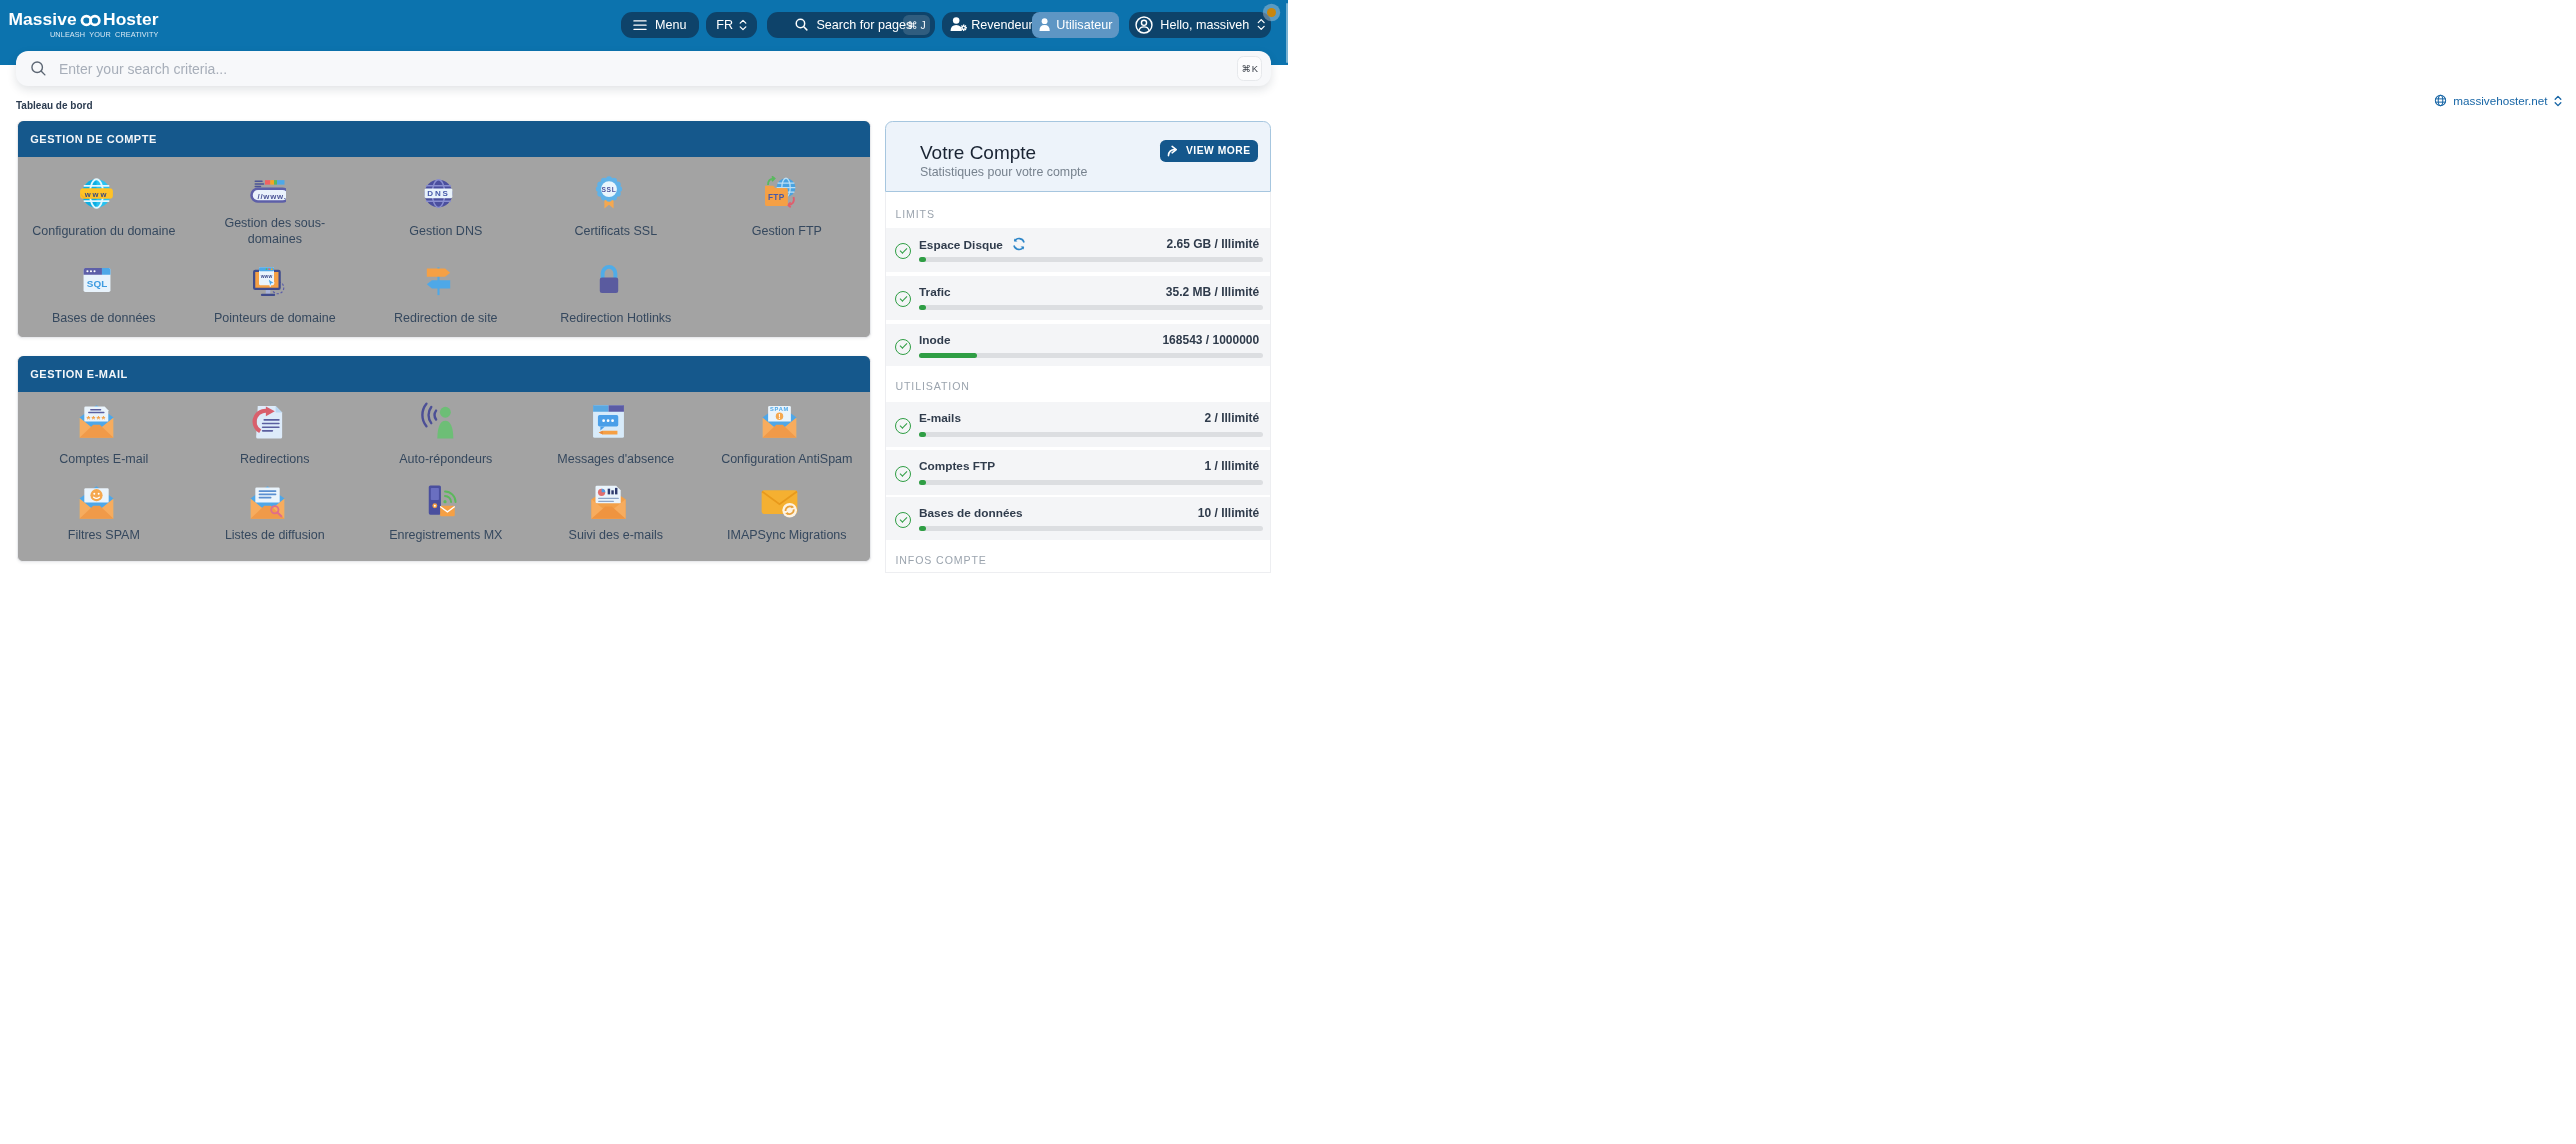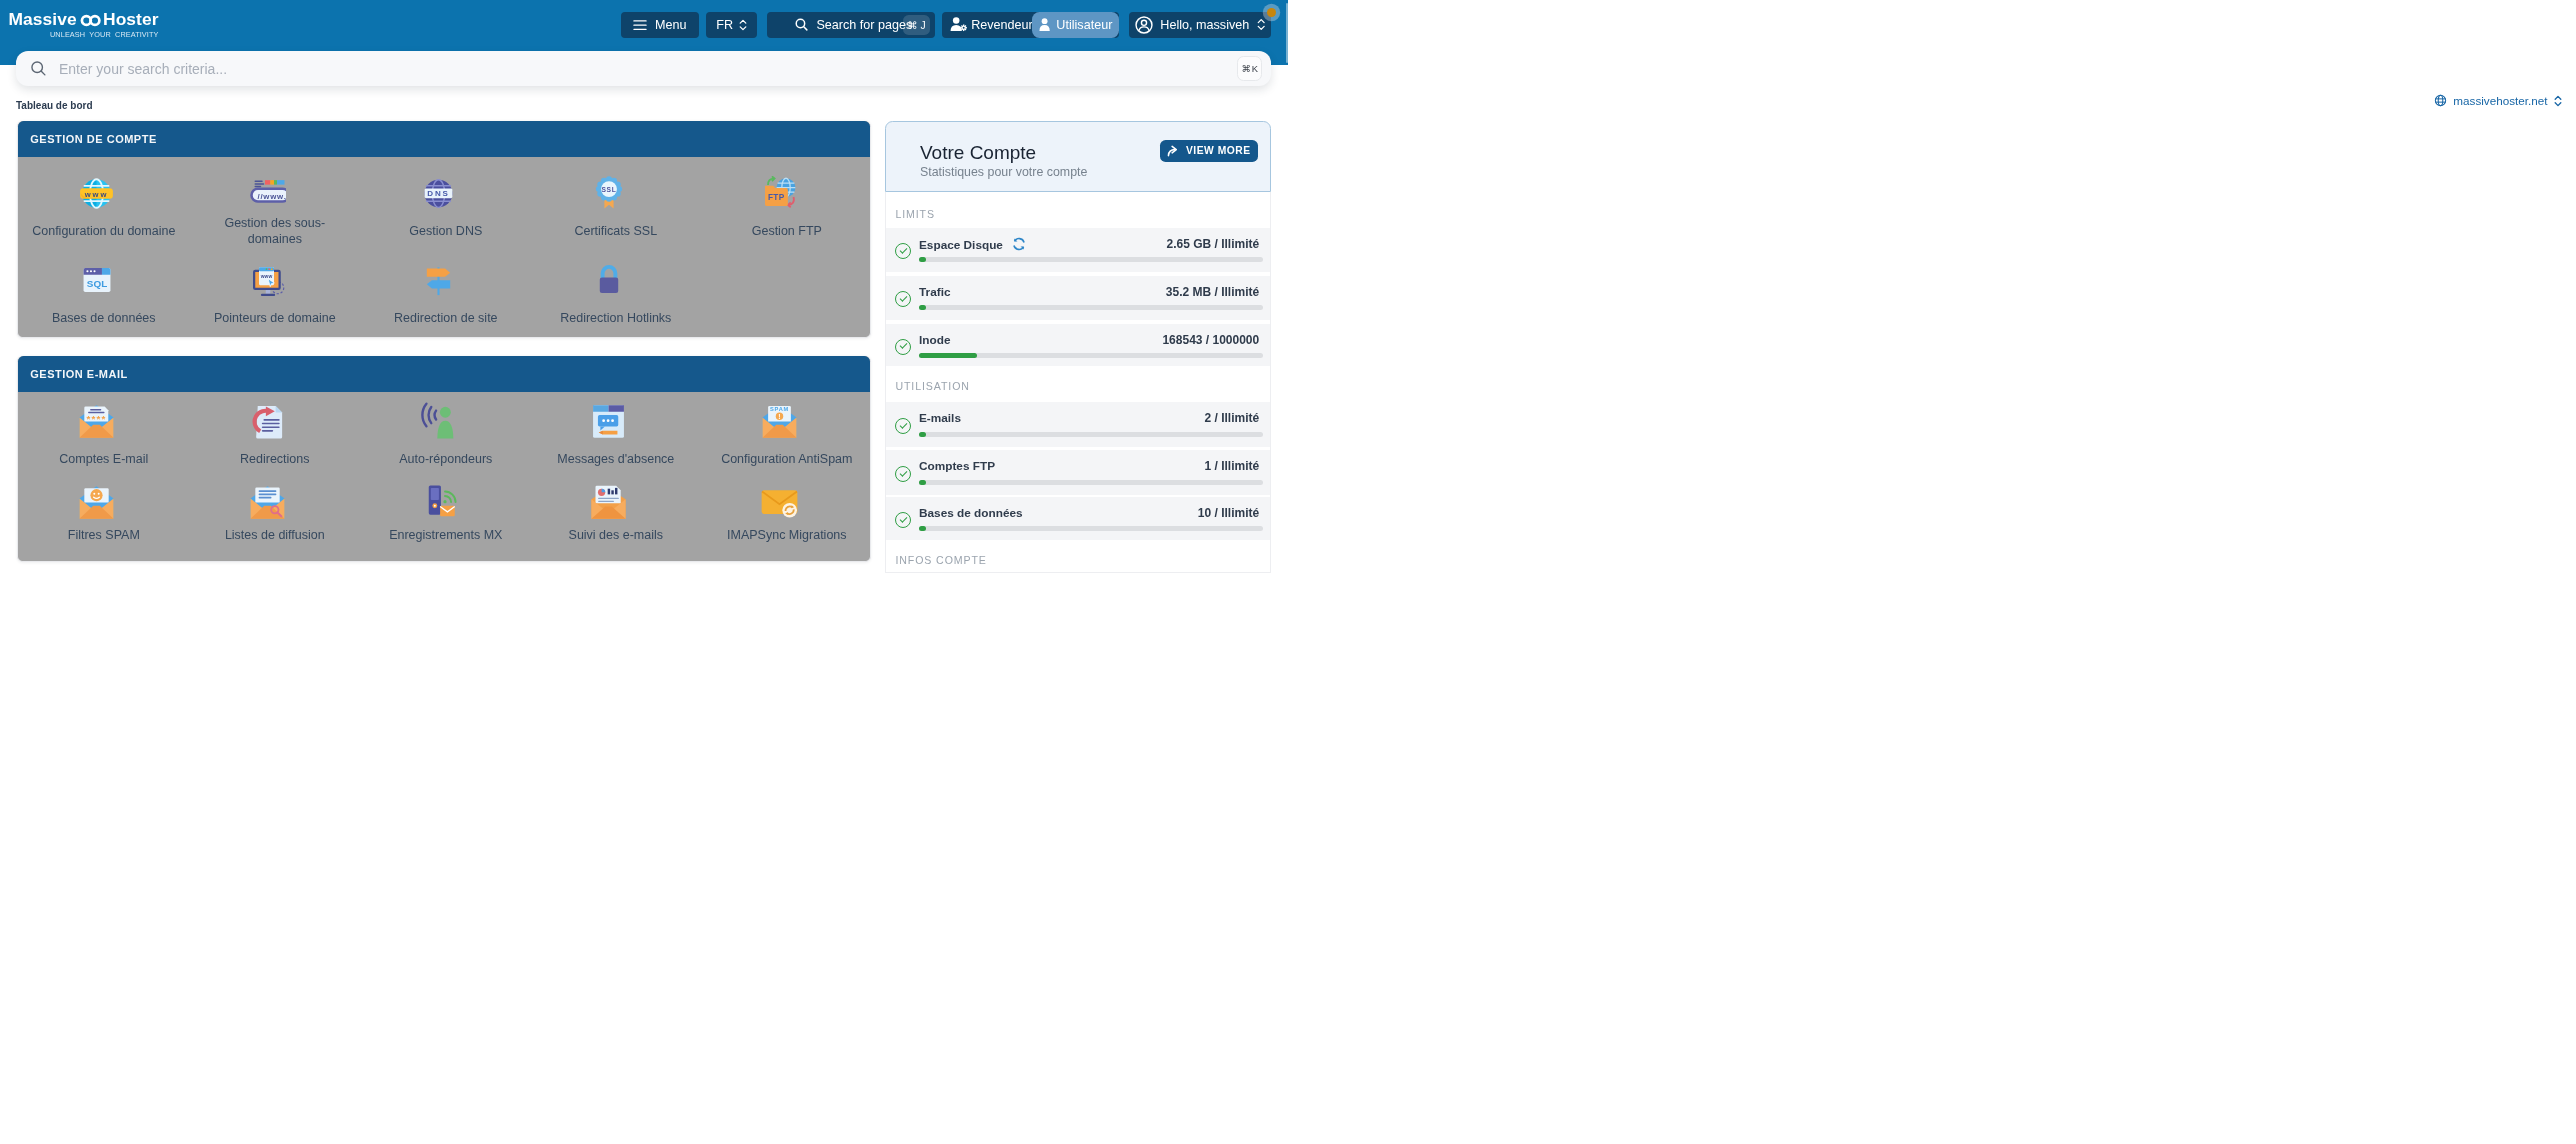--- a/index.html
+++ b/index.html
@@ -3,21 +3,21 @@
 <meta charset="utf-8">
 <style>
 * { margin:0; padding:0; box-sizing:border-box; }
 svg { flex:none; }
 html,body { width:1288px; height:572px; overflow:hidden; background:#fff;
   font-family:"Liberation Sans", sans-serif; }
 
 #nav { position:absolute; left:0; top:0; width:1288px; height:65px; background:#0C73AE; }
 #logo { position:absolute; left:8.4px; top:9.4px; color:#fff; font-size:17.4px; font-weight:700; letter-spacing:0.1px; display:flex; align-items:center; }
 #tagline { position:absolute; left:50px; top:29.5px; color:#d9e9f4; font-size:7.3px; letter-spacing:0.1px; font-weight:500; }
-.nbtn { position:absolute; top:11.7px; height:26px; background:#0E436A; border-radius:4px; color:#fff; font-size:12.6px; font-weight:500; display:flex; align-items:center; justify-content:center; gap:7.5px; white-space:nowrap; }
+.nbtn { position:absolute; top:11.7px; height:26px; background:#0E436A; border-radius:11px; color:#fff; font-size:12.6px; font-weight:500; display:flex; align-items:center; justify-content:center; gap:7.5px; white-space:nowrap; }
 #b-menu    { left:621px; width:78px; }
 #b-fr      { left:706px;  width:51px; gap:5.6px;}
 #b-search  { left:767px; width:168px; justify-content:flex-start; padding-left:28px; font-size:12.6px; gap:8.4px; }
 #b-group   { left:942px; width:177px; background:#0E436A; justify-content:flex-start; padding-left:7.5px; gap:3.7px; font-size:12.6px; }
 #b-user    { position:absolute; right:0; top:0; width:87px; height:26px; background:#5E96C4; border-radius:7.5px; display:flex; align-items:center; justify-content:center; gap:6.5px; }
 #b-hello   { left:1129px; width:142px; gap:7.5px;}
 #kbd-j { position:absolute; right:4.7px; top:3.3px; background:rgba(255,255,255,.14); border-radius:5.6px; font-size:10.3px; padding:4.2px 4.7px; }
 #dot { position:absolute; left:1267px; top:7.5px; width:9px; height:9px; border-radius:50%; background:#C8860D; box-shadow:0 0 0 4.2px rgba(215,220,228,.38); }
 
 #searchbar { position:absolute; left:16px; top:51px; width:1255px; height:35px; background:#F7F8FA; border-radius:12px; box-shadow:0 3.7px 9.4px rgba(25,35,55,.13); display:flex; align-items:center; }

